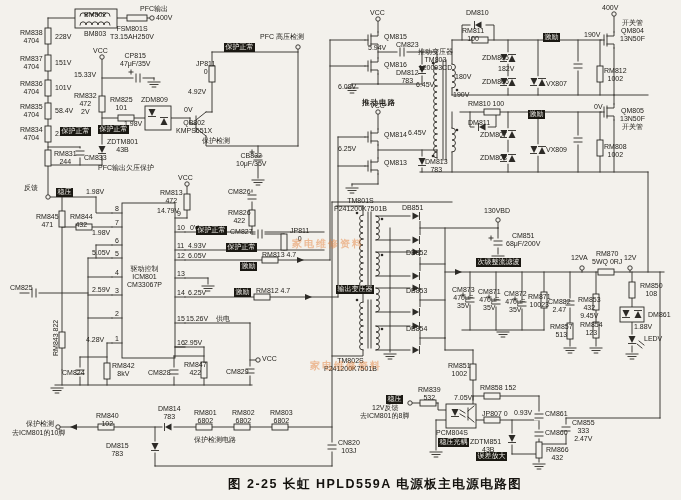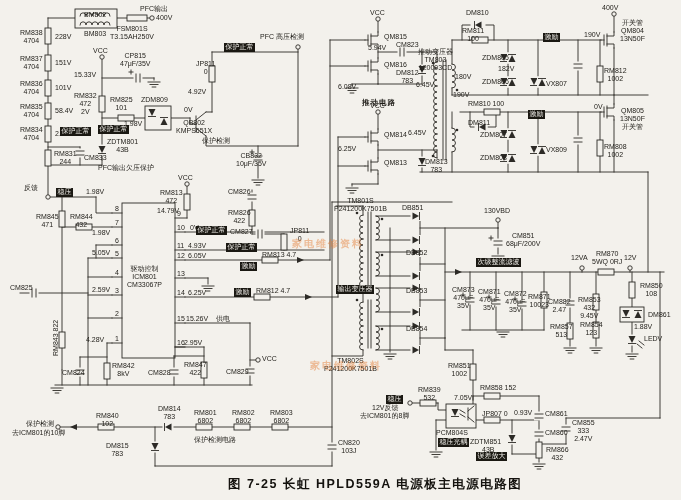--- a/index.html
+++ b/index.html
@@ -536,15 +536,15 @@
 2.47V</span>
       <span class="lbl " style="left: 436px; top: 429px;">PCM804S</span>
       <span class="lbl i" style="left: 438px; top: 438px;">稳压光耦</span>
       <span class="lbl " style="left: 470px; top: 438px;">ZDTM851</span>
       <span class="lbl " style="left: 482px; top: 446px;">43B</span>
       <span class="lbl i" style="left: 476px; top: 452px;">误差放大</span>
       <span class="lbl " style="left: 546px; top: 446px;">RM866
 432</span>
       <span class="lbl w" style="left: 292px; top: 238px;">家电维修资料</span>
       <span class="lbl w" style="left: 310px; top: 360px;">家电维修资料</span>
-      <span class="lbl c" style="left: 228px; top: 477px;">图 7-25   长虹 HPLD559A 电源板主电源电路图</span>
+      <span class="lbl c" style="left: 228px; top: 477px;">图 2-25   长虹 HPLD559A 电源板主电源电路图</span>
     </div>
 </div>
 
 </body></html>

